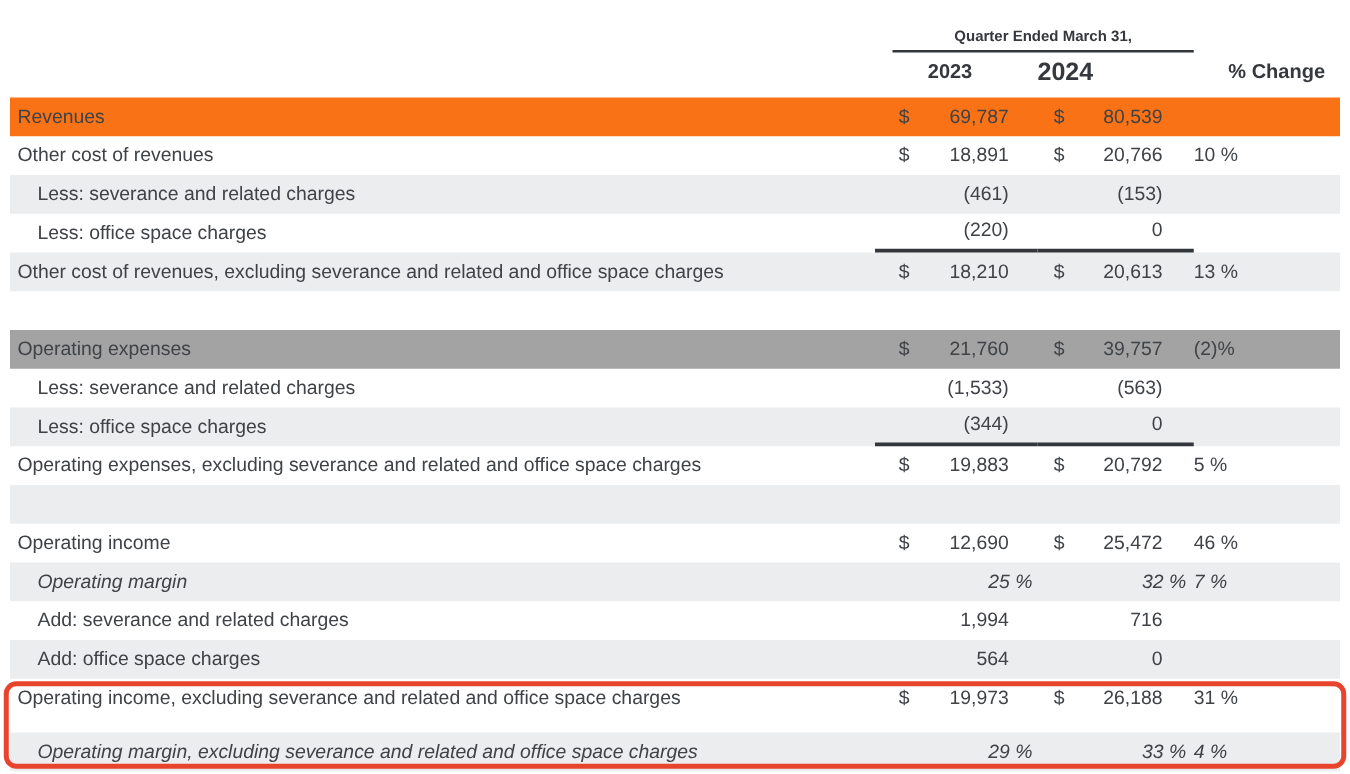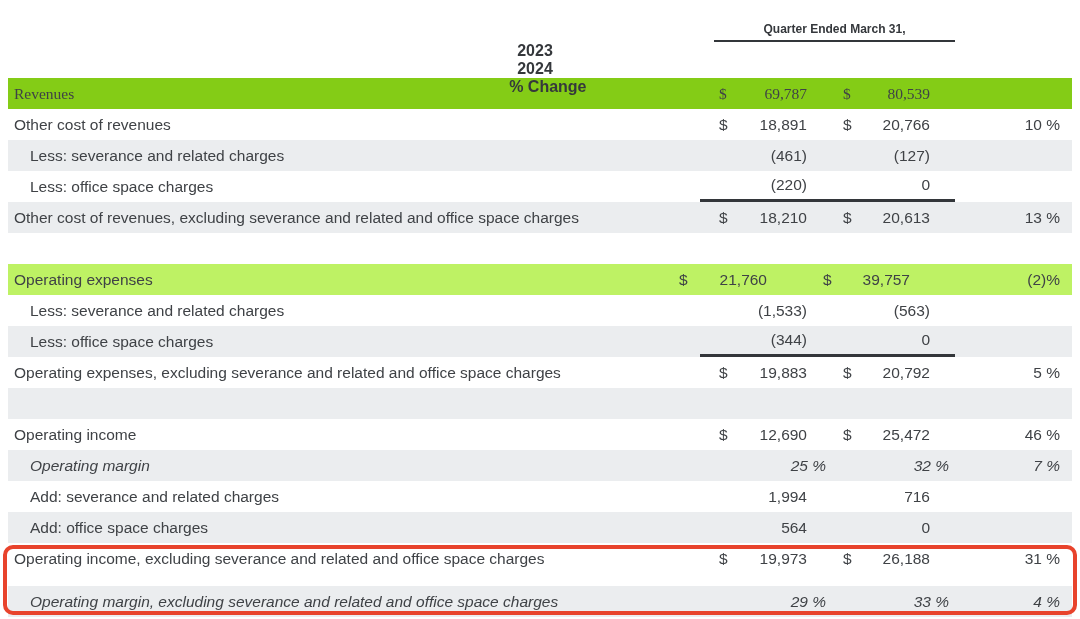--- a/index.html
+++ b/index.html
@@ -27,23 +27,23 @@
     margin-left: 14px;
     border-bottom: 2px solid #33363a;
     text-align: center;
     font-weight: bold;
     font-size: 12px;
     color: #35383c;
     padding-bottom: 4px;
     white-space: nowrap;
   }
   .hdr-chg-spacer { width: 117px; }
-  .hdr-cols-row { display: flex; height: 32px; align-items: center; flex-direction: column; }
+  .hdr-cols-row { display: flex; height: 32px; align-items: center; }
   .hdr-y1 { width: 130px; text-align: center; font-weight: bold; font-size: 16px; color: #35383c; box-sizing: border-box; padding-right: 10px; }
-  .hdr-y2 { width: 125px; text-align: center; font-weight: bold; font-size: 16px; color: #35383c; box-sizing: border-box; padding-right: 10px; }
+  .hdr-y2 { width: 125px; text-align: left; font-weight: bold; font-size: 20px; color: #35383c; box-sizing: border-box; padding-right: 10px; }
   .hdr-chg { width: 117px; text-align: right; font-weight: bold; font-size: 16px; color: #35383c; box-sizing: border-box; padding-right: 12px; }
   .hdr-gap { height: 4px; }
   
   .row {
     display: flex;
     height: 31px;
     align-items: center;
     font-size: 15.5px;
     white-space: nowrap;
   }
@@ -58,21 +58,21 @@
     justify-content: space-between;
     align-items: center;
     box-sizing: border-box;
     height: 100%;
   }
   .c1 { width: 130px; padding: 0 23px 0 19px; }
   .c2 { width: 125px; padding: 0 25px 0 13px; }
   .row.pct .c1 { padding-right: 4px; }
   .row.pct .c2 { padding-right: 6px; }
   .row.sumline .c1, .row.sumline .c2 { border-bottom: 3px solid #33363a; }
-  .cell-chg { width: 117px; text-align: right; box-sizing: border-box; padding-right: 12px; }
+  .cell-chg { width: 117px; box-sizing: border-box; padding-right: 12px; }
   
   .highlight-box {
     position: absolute;
     left: 3px; top: 545px;
     width: 1074px; height: 70px;
     box-sizing: border-box;
     border: 4px solid #e8432c;
     border-radius: 10px;
     pointer-events: none;
     background: transparent;
@@ -90,21 +90,21 @@
     <div class="hdr-chg-spacer"></div>
   </div>
   <div class="hdr-cols-row">
     <div class="hdr-label-spacer"></div>
     <div class="hdr-y1">2023</div>
     <div class="hdr-y2">2024</div>
     <div class="hdr-chg">% Change</div>
   </div>
   <div class="hdr-gap"></div>
   <div id="rows">
-  <div class="row shaded" style="background: #84cc16; font-family: Liberation Serif, serif;">
+  <div class="row shaded" style="background: #f97316;">
     <div class="cell-label">Revenues</div>
     <div class="c1">
       <span class="dollar">$</span>
       <span class="val">69,787</span>
     </div>
     <div class="c2">
       <span class="dollar">$</span>
       <span class="val">80,539</span>
     </div>
     <div class="cell-chg"></div>
@@ -124,21 +124,21 @@
   </div>
 
   <div class="row shaded indent" style="background: rgb(235, 237, 239);">
     <div class="cell-label">Less: severance and related charges</div>
     <div class="c1">
       <span class="dollar"></span>
       <span class="val">(461)</span>
     </div>
     <div class="c2">
       <span class="dollar"></span>
-      <span class="val">(127)</span>
+      <span class="val">(153)</span>
     </div>
     <div class="cell-chg"></div>
   </div>
 
   <div class="row indent sumline">
     <div class="cell-label">Less: office space charges</div>
     <div class="c1">
       <span class="dollar"></span>
       <span class="val">(220)</span>
     </div>
@@ -168,21 +168,21 @@
       <span class="dollar"></span>
       <span class="val"></span>
     </div>
     <div class="c2">
       <span class="dollar"></span>
       <span class="val"></span>
     </div>
     <div class="cell-chg"></div>
   </div>
 
-  <div class="row shaded" style="background: #bef264; gap: 20px;">
+  <div class="row shaded" style="background: #a3a3a3;">
     <div class="cell-label">Operating expenses</div>
     <div class="c1">
       <span class="dollar">$</span>
       <span class="val">21,760</span>
     </div>
     <div class="c2">
       <span class="dollar">$</span>
       <span class="val">39,757</span>
     </div>
     <div class="cell-chg">(2)%</div>

